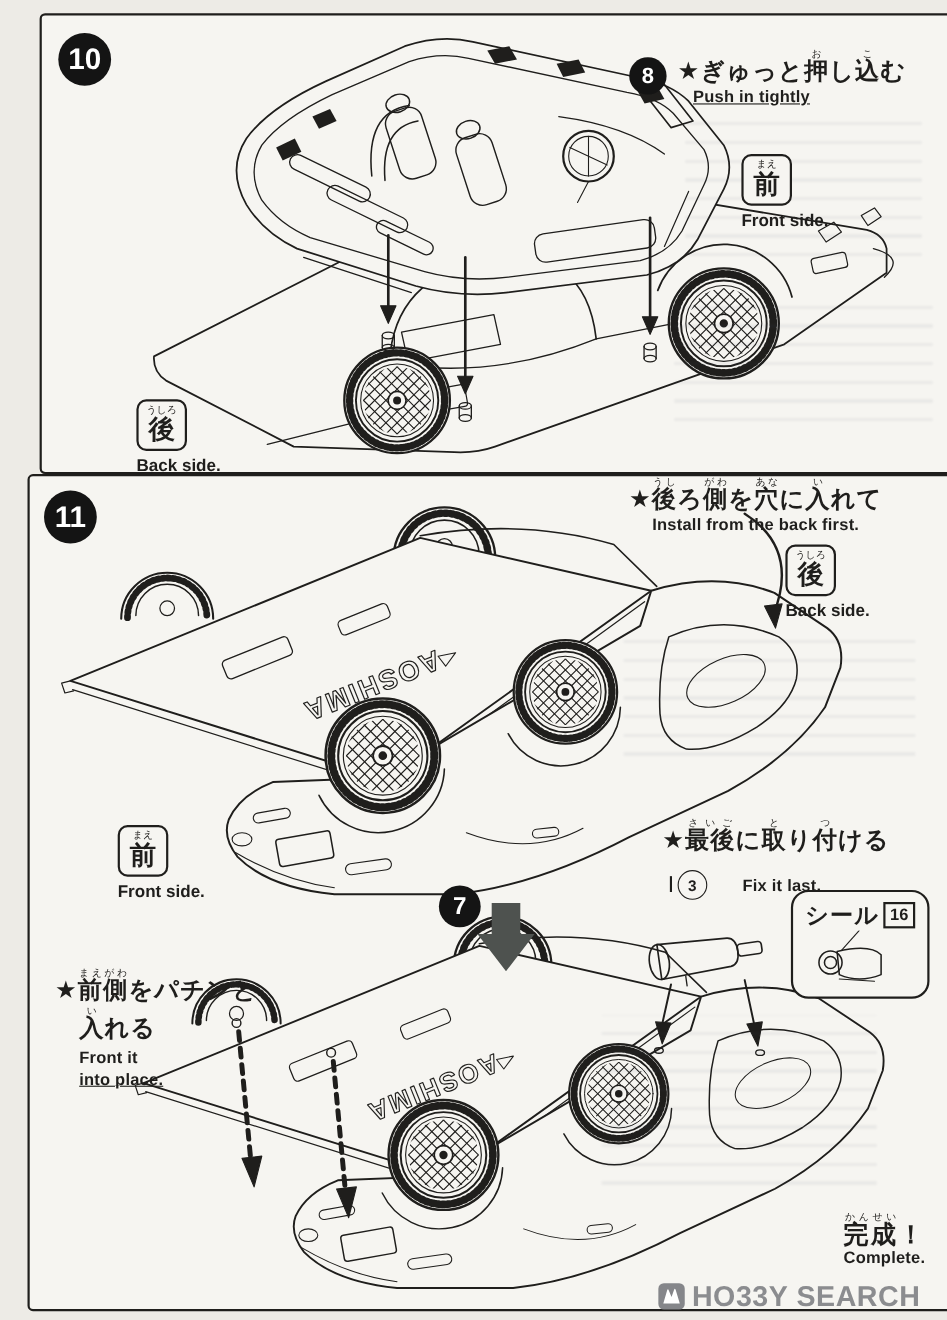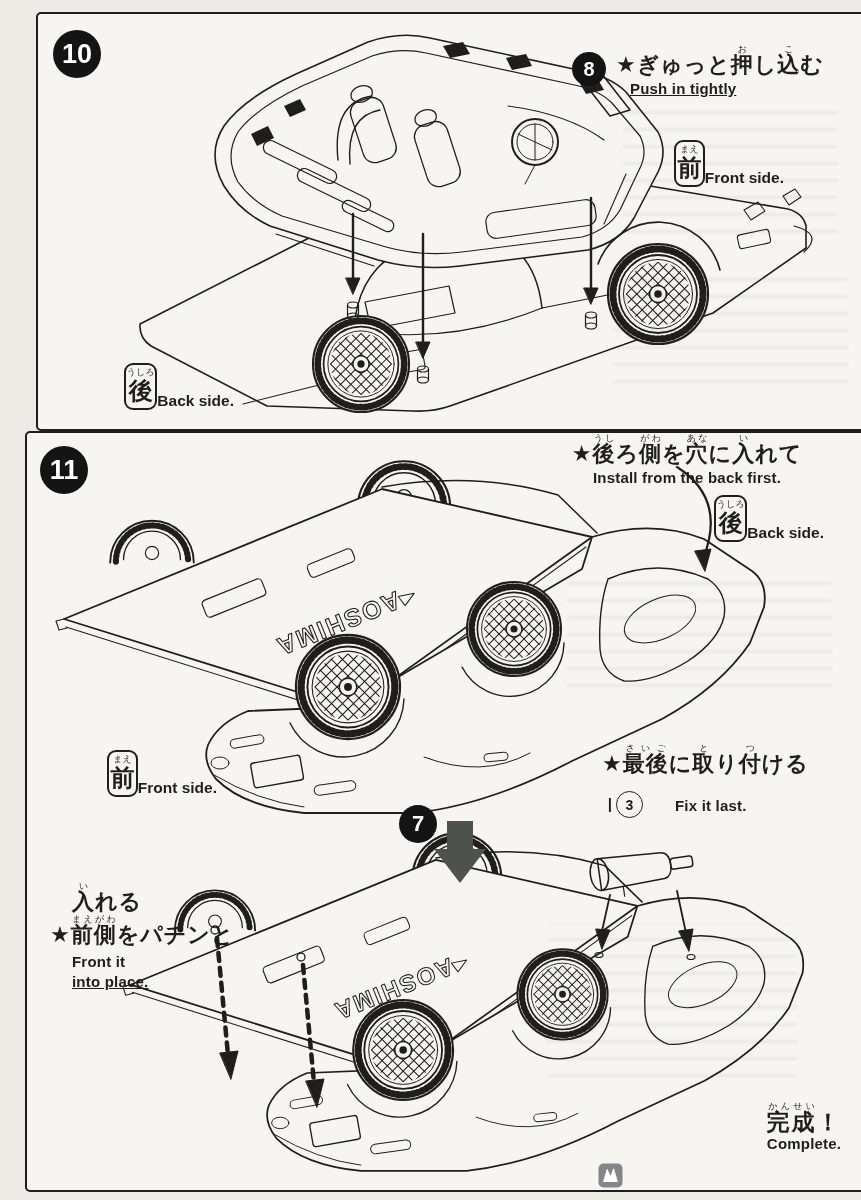--- a/index.html
+++ b/index.html
@@ -15,21 +15,21 @@
   .badge{position:absolute;background:#141414;color:#fff;border-radius:50%;
          display:flex;align-items:center;justify-content:center;font-weight:700;z-index:5;}
   .badge.lg{width:48px;height:48px;font-size:27px;}
   .badge.sm{width:34px;height:34px;font-size:20px;}
   .note{position:absolute;z-index:4;}
   .jp{font-size:22px;font-weight:700;letter-spacing:1px;white-space:nowrap;line-height:1.1;}
   .jp ruby rt{font-size:9px;font-weight:500;letter-spacing:0;}
   .en{font-size:15px;font-weight:600;letter-spacing:.2px;white-space:nowrap;}
   .note .en{margin-top:3px;}
   .center{text-align:center;}
-  .marker{position:absolute;display:flex;flex-direction:row;align-items:flex-end;width:110px;z-index:4;}
+  .marker{position:absolute;display:flex;flex-direction:column;align-items:flex-start;width:110px;z-index:4;}
   .mbox{border:2.3px solid var(--ink);border-radius:9px;background:var(--panel);
         width:42px;padding:3px 0 4px;text-align:center;}
   .mfuri{font-size:9px;font-weight:500;line-height:1.1;}
   .mkanji{font-size:24px;font-weight:700;line-height:1.1;}
   .mcap{font-size:15.5px;font-weight:600;margin-top:5px;white-space:nowrap;}
   .partref{position:absolute;display:flex;align-items:center;gap:3px;z-index:4;}
   .partref .runner{font-size:21px;font-weight:500;}
   .partref .pcircle{width:25px;height:25px;border:1.8px solid var(--ink);border-radius:50%;
         display:flex;align-items:center;justify-content:center;font-size:14px;font-weight:700;background:var(--panel);}
   #stickerbox{position:absolute;left:692px;top:376px;width:126px;height:99px;border:2.6px solid var(--ink);
@@ -295,34 +295,50 @@
     </div>
     <div class="note en" style="left:648px;top:364px;text-align:center;">Fix it last.</div>
 
     <div class="partref" style="left:580px;top:358px;">
       <span class="runner">I</span>
       <span class="pcircle">3</span>
     </div>
 
     <div class="badge sm" style="left:372px;top:372px;width:38px;height:38px;font-size:22px;">7</div>
 
+    <div id="stickerbox">
+      <div class="row">
+        <span class="slabel">シール</span>
+        <span class="snum">16</span>
+      </div>
+      <svg width="108" height="52" viewBox="0 0 108 52">
+        <g fill="none" stroke="#1f1e1c" stroke-width="1.4" stroke-linecap="round" stroke-linejoin="round">
+          <path d="M52,0 L36,18" stroke-width="1"></path>
+          <path d="M32,19 Q62,12 72,22 L72,40 Q52,48 34,40 Z"></path>
+          <circle cx="26" cy="29" r="10.5"></circle>
+          <circle cx="26" cy="29" r="5.5"></circle>
+          <path d="M34,44 l32,2" stroke-width="1"></path>
+        </g>
+      </svg>
+    </div>
 
     <div class="note" style="left:23px;top:446px;">
+      <div class="jp snapline"><ruby>★<rt></rt></ruby><ruby>前側<rt>まえがわ</rt></ruby><ruby>をパチンと<rt></rt></ruby></div>
       <div class="jp snapline" style="margin-left:22px;margin-top:2px;"><ruby>入<rt>い</rt></ruby><ruby>れる<rt></rt></ruby></div>
-      <div class="jp snapline"><ruby>★<rt></rt></ruby><ruby>前側<rt>まえがわ</rt></ruby><ruby>をパチンと<rt></rt></ruby></div>
       <div class="en" style="margin-left:22px;margin-top:6px;">Front it</div>
       <div class="en" style="margin-left:22px;text-decoration:underline;">into place.</div>
     </div>
 
     <div id="complete">
       <div class="jp jp2"><ruby>完成<rt>かんせい</rt></ruby><ruby>！<rt></rt></ruby></div>
       <div class="en">Complete.</div>
     </div>
   </section>
 
   <div id="watermark">
     <svg width="25" height="25" viewBox="0 0 25 25">
       <rect x="0.5" y="0.5" width="24" height="24" rx="5" fill="#85868a"></rect>
       <path d="M5,19 L8.5,7 Q9.2,5 10,7.2 L12.5,13 L14.8,6.5 Q15.5,4.6 16.3,6.8 L20,19 Z" fill="#fff"></path>
     </svg>
+    <span class="wtext">HO33Y SEARCH</span>
   </div>
 
 </div>
 
 </body></html>

